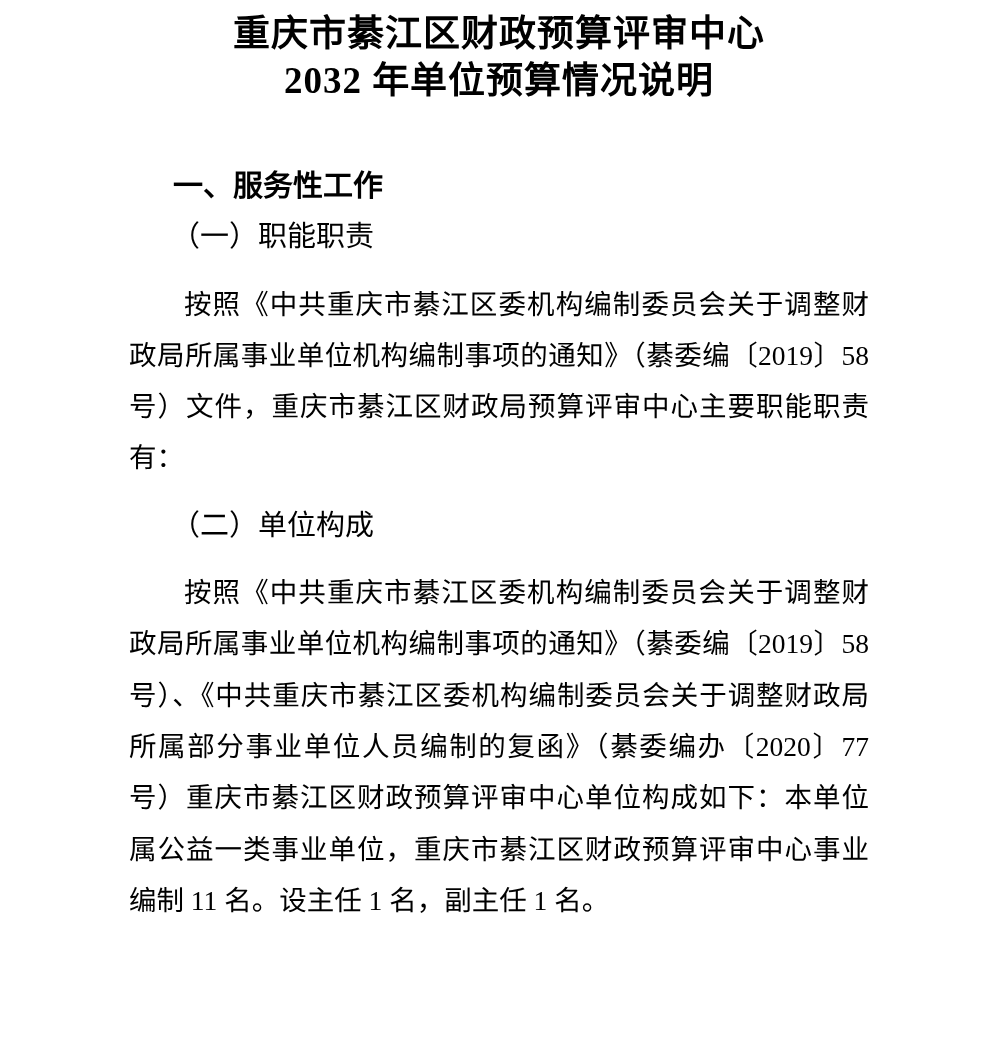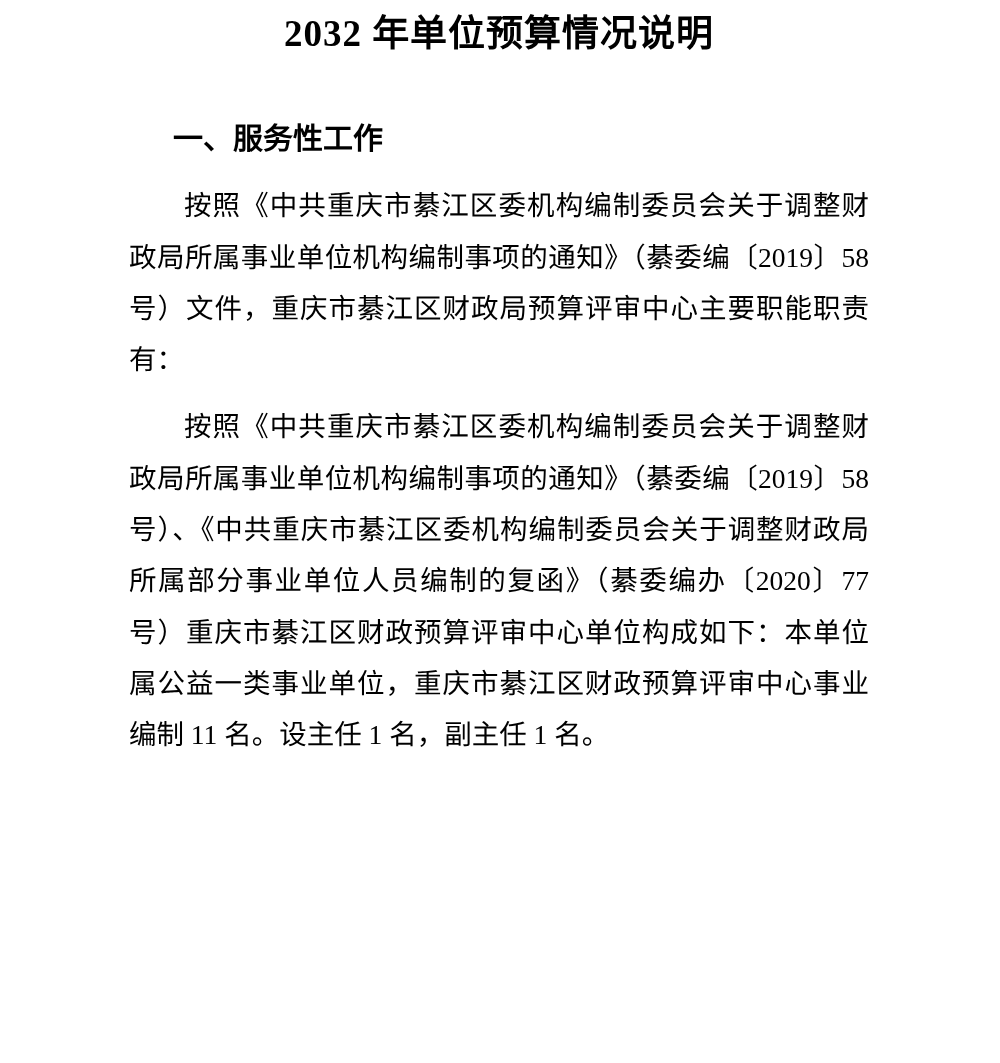--- a/index.html
+++ b/index.html
@@ -55,27 +55,30 @@
     text-align: justify;
     text-justify: inter-character;
   }
 </style>
 </head>
 <body>
 
 <div class="page">
 
   <div class="doc-title">
+    <div>重庆市綦江区财政预算评审中心</div>
     <div>2032 年单位预算情况说明</div>
   </div>
 
   <div class="content">
     <h2 class="section-heading">一、服务性工作</h2>
 
+    <p class="subsection-heading">（一）职能职责</p>
 
     <p class="para">按照《中共重庆市綦江区委机构编制委员会关于调整财政局所属事业单位机构编制事项的通知》（綦委编〔2019〕58 号）文件，重庆市綦江区财政局预算评审中心主要职能职责有：</p>
 
 
+    <p class="subsection-heading">（二）单位构成</p>
 
     <p class="para">按照《中共重庆市綦江区委机构编制委员会关于调整财政局所属事业单位机构编制事项的通知》（綦委编〔2019〕58 号）、《中共重庆市綦江区委机构编制委员会关于调整财政局所属部分事业单位人员编制的复函》（綦委编办〔2020〕77 号）重庆市綦江区财政预算评审中心单位构成如下：本单位属公益一类事业单位，重庆市綦江区财政预算评审中心事业编制 11 名。设主任 1 名，副主任 1 名。</p>
   </div>
 
 </div>
 
 </body></html>

